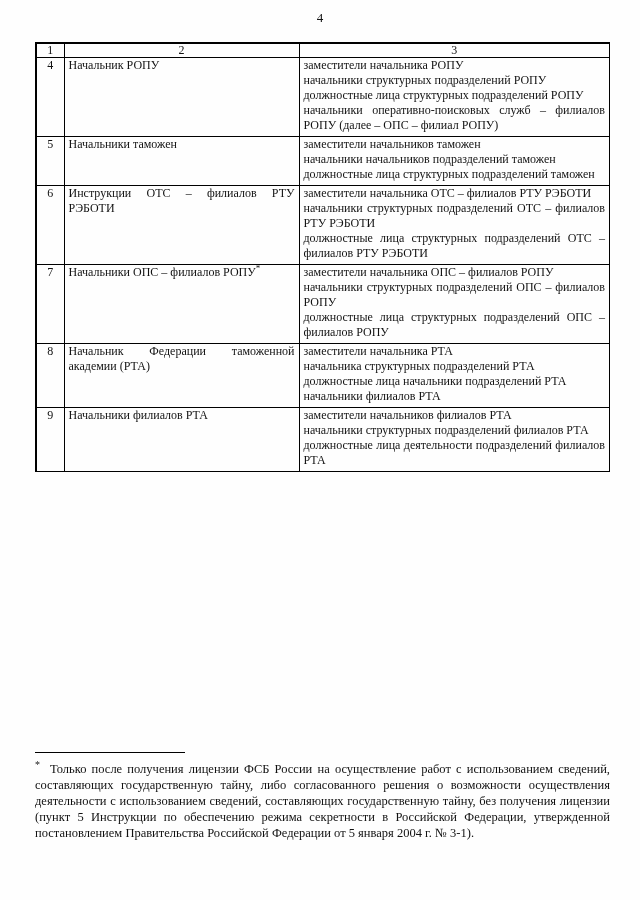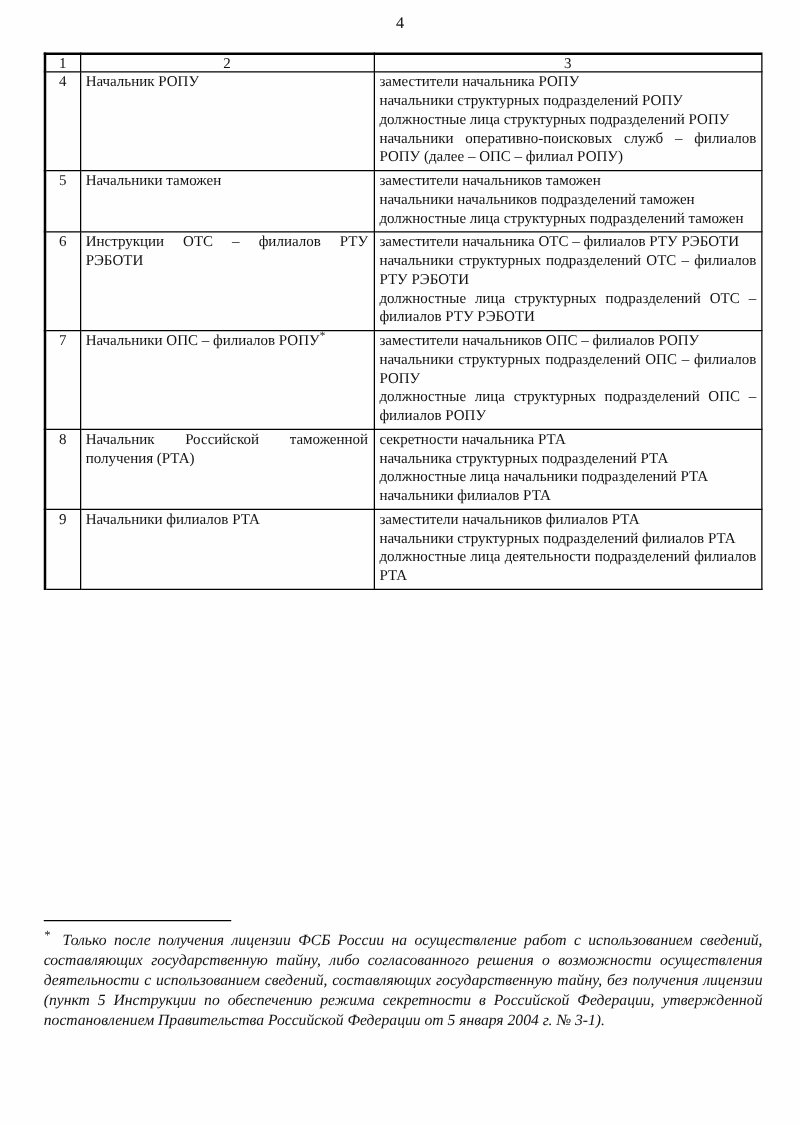--- a/index.html
+++ b/index.html
@@ -52,24 +52,23 @@
     height: 14px;
     font-size: 12px;
   }
   td.col-num { width: 28px; text-align: center; padding-top: 1px; }
   td.col-pos { width: 235px; text-align: justify; padding-top: 1px; }
   td.col-sub { text-align: justify; padding-top: 1px; }
   .sub-line { text-align: justify; }
   sup.fn-mark { font-size: 9px; line-height: 0; }
   .footnote {
     position: absolute;
-    top: 736px;
+    top: 752px;
     left: 35px;
     width: 575px;
-    font-style: italic;
   }
   .footnote-rule {
     width: 150px;
     border-top: 1px solid #000;
     height: 0;
     margin-bottom: 4px;
   }
   .footnote-text {
     margin: 0;
     font-size: 12.5px;
@@ -117,30 +116,30 @@
           <td class="col-sub">
             <div class="sub-line">заместители начальника ОТС – филиалов РТУ РЭБОТИ</div>
             <div class="sub-line">начальники структурных подразделений ОТС – филиалов РТУ РЭБОТИ</div>
             <div class="sub-line">должностные лица структурных подразделений ОТС – филиалов РТУ РЭБОТИ</div>
           </td>
         </tr>
         <tr>
           <td class="col-num">7</td>
           <td class="col-pos">Начальники ОПС – филиалов РОПУ<sup class="fn-mark">*</sup></td>
           <td class="col-sub">
-            <div class="sub-line">заместители начальников ОПС – филиалов РОПУ</div>
+            <div class="sub-line">заместители начальника ОПС – филиалов РОПУ</div>
             <div class="sub-line">начальники структурных подразделений ОПС – филиалов РОПУ</div>
             <div class="sub-line">должностные лица структурных подразделений ОПС – филиалов РОПУ</div>
           </td>
         </tr>
         <tr>
           <td class="col-num">8</td>
-          <td class="col-pos">Начальник Российской таможенной получения (РТА)</td>
+          <td class="col-pos">Начальник Федерации таможенной академии (РТА)</td>
           <td class="col-sub">
-            <div class="sub-line">секретности начальника РТА</div>
+            <div class="sub-line">заместители начальника РТА</div>
             <div class="sub-line">начальника структурных подразделений РТА</div>
             <div class="sub-line">должностные лица начальники подразделений РТА</div>
             <div class="sub-line">начальники филиалов РТА</div>
           </td>
         </tr>
         <tr>
           <td class="col-num">9</td>
           <td class="col-pos">Начальники филиалов РТА</td>
           <td class="col-sub">
             <div class="sub-line">заместители начальников филиалов РТА</div>

